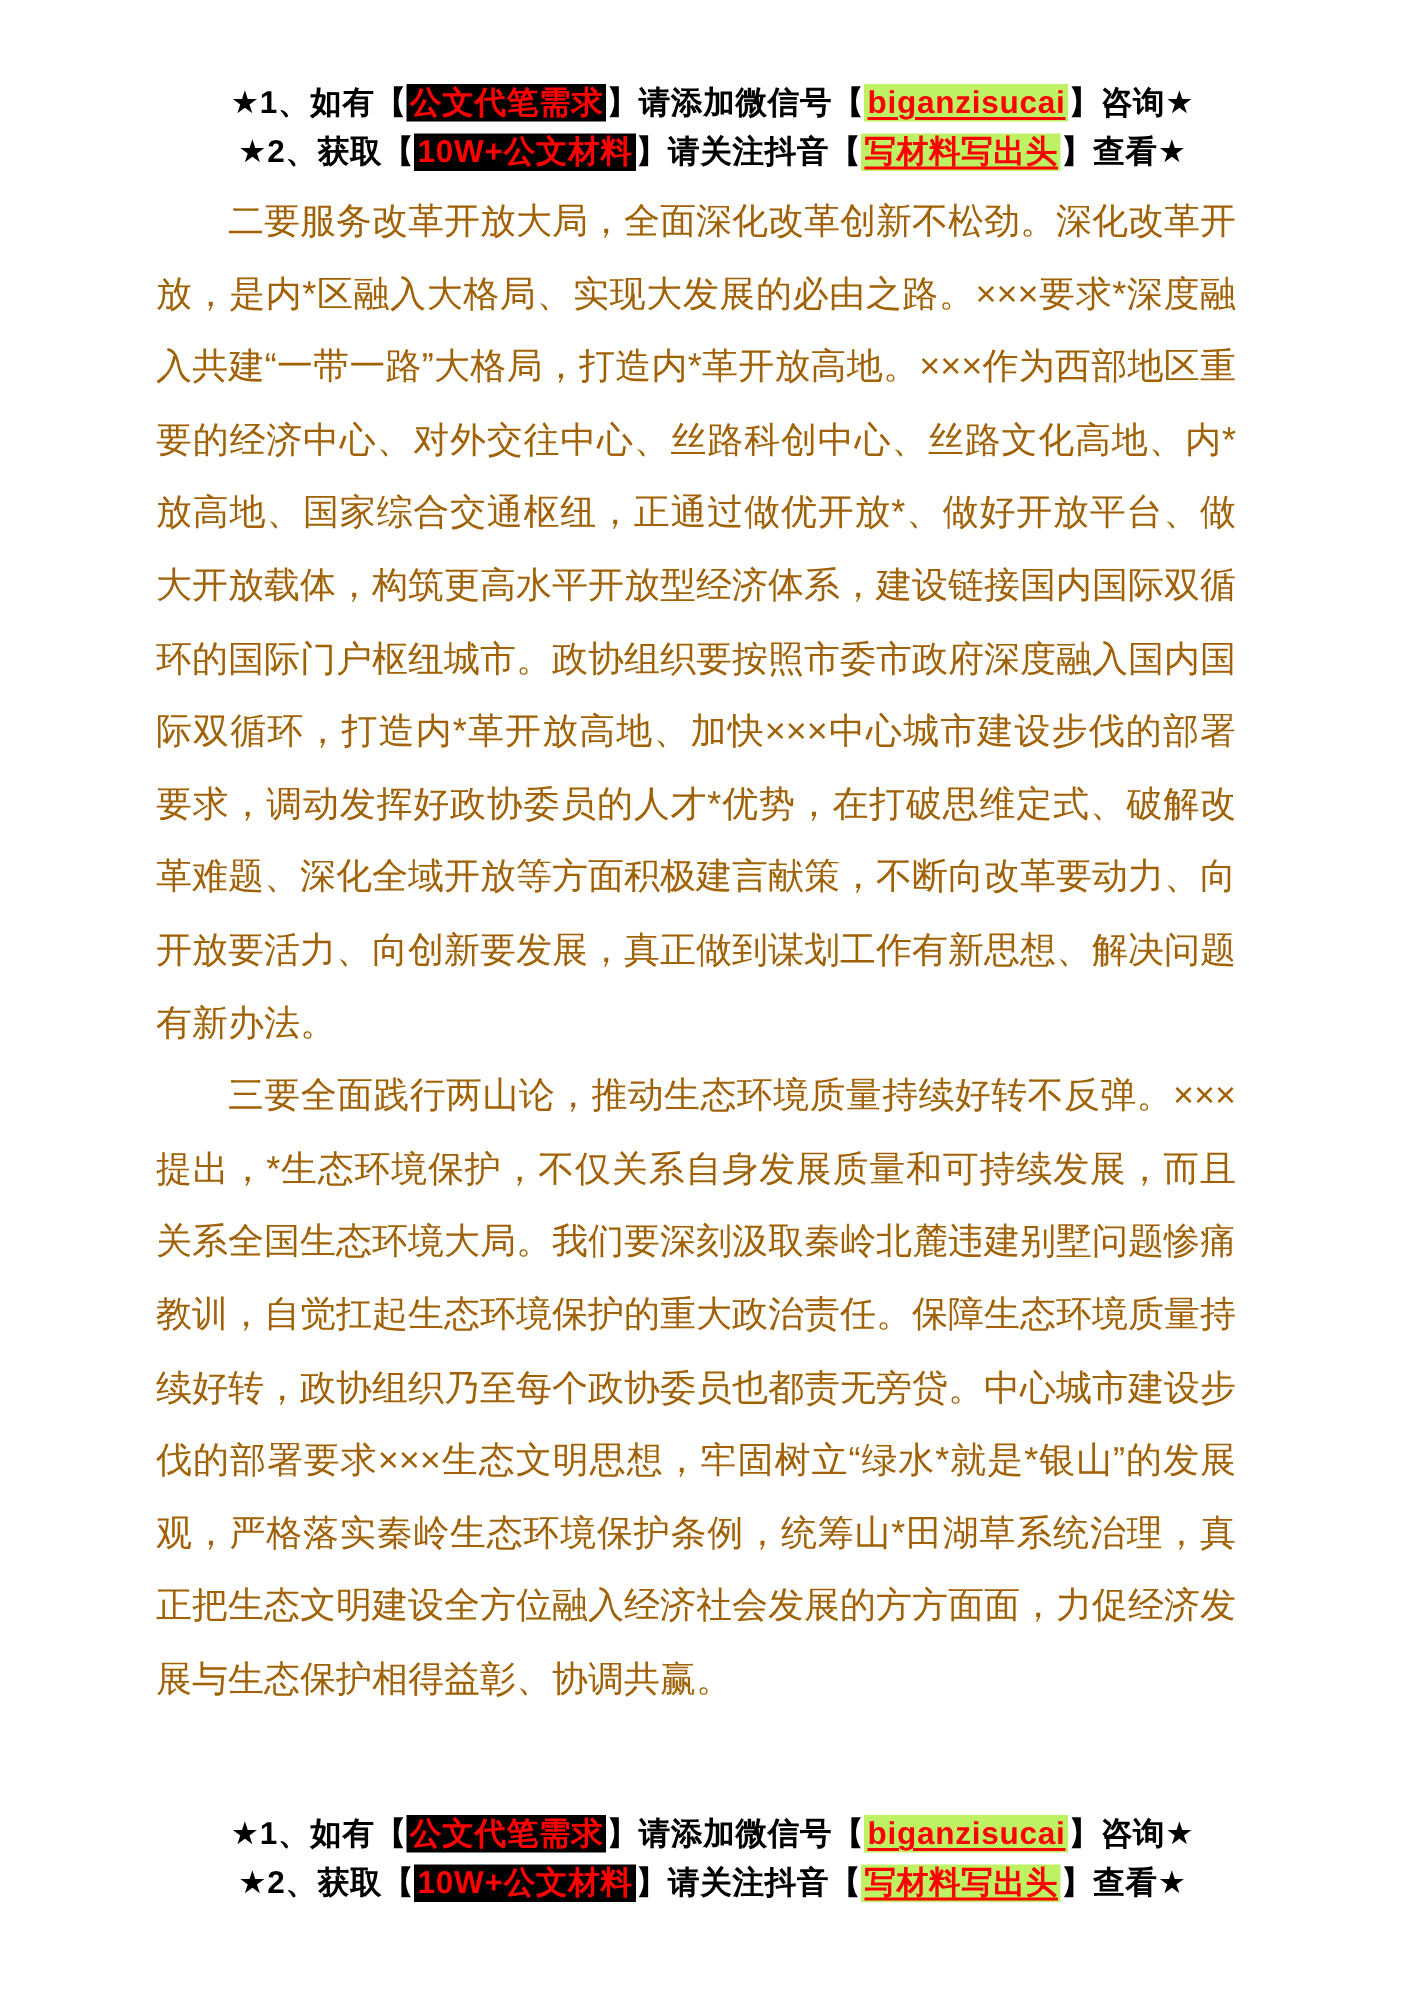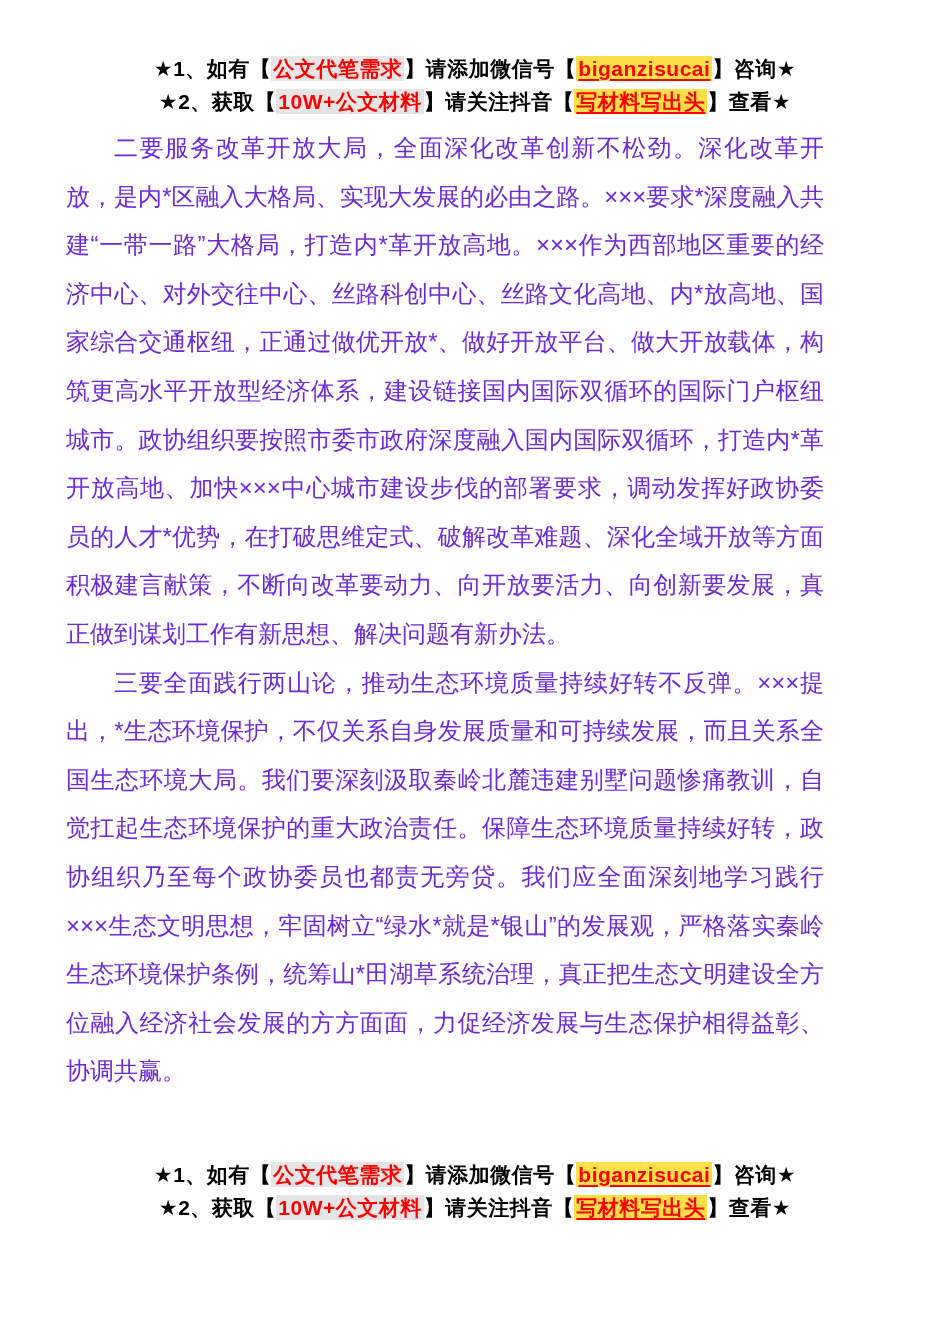--- a/index.html
+++ b/index.html
@@ -23,54 +23,54 @@
   #banner-top { padding-top: 52px; }
   #banner-bottom { margin-top: 62px; }
   .banner-line { display: block; }
   .seg { display: inline; }
   .seg-underline {
     text-decoration-thickness: 2px;
     text-underline-offset: 3px;
   }
   .seg-red-highlight {
     color: #ff0000;
-    background: #e5e5e5;
+    background: #000000;
     padding: 1px 2px;
   }
   .seg-red-highlight-underline {
     color: #ff0000;
-    background: #fde047;
+    background: #bef264;
     padding: 1px 2px;
     text-decoration: underline;
     text-decoration-thickness: 2px;
     text-underline-offset: 3px;
   }
   .doc-body {
-    margin: 6px 126px 0 66px;
+    margin: 6px 126px 0 104px;
     font-size: 24px;
     line-height: 48.6px;
     text-align: justify;
     text-justify: inter-ideograph;
-    color: #6d28d9;
+    color: #a16207;
   }
   .doc-body p {
     margin: 0;
     padding: 0;
     text-indent: 2em;
   }
 </style>
 </head>
 <body>
 
 <div class="page">
   <div class="banner" id="banner-top">
       <span class="banner-line"><span class="seg seg-plain">★1、如有【</span><span class="seg seg-red-highlight">公文代笔需求</span><span class="seg seg-plain">】请</span><span class="seg seg-underline">添加</span><span class="seg seg-plain">微信号【</span><span class="seg seg-red-highlight-underline">biganzisucai</span><span class="seg seg-plain">】咨询★</span></span>
       <span class="banner-line"><span class="seg seg-plain">★2、获取【</span><span class="seg seg-red-highlight">10W+公文材料</span><span class="seg seg-plain">】请</span><span class="seg seg-underline">关注</span><span class="seg seg-plain">抖音【</span><span class="seg seg-red-highlight-underline">写材料写出头</span><span class="seg seg-plain">】查看★</span></span>
     </div>
   <div class="doc-body" id="doc-body">
       <p>二要服务改革开放大局，全面深化改革创新不松劲。深化改革开放，是内*区融入大格局、实现大发展的必由之路。×××要求*深度融入共建“一带一路”大格局，打造内*革开放高地。×××作为西部地区重要的经济中心、对外交往中心、丝路科创中心、丝路文化高地、内*放高地、国家综合交通枢纽，正通过做优开放*、做好开放平台、做大开放载体，构筑更高水平开放型经济体系，建设链接国内国际双循环的国际门户枢纽城市。政协组织要按照市委市政府深度融入国内国际双循环，打造内*革开放高地、加快×××中心城市建设步伐的部署要求，调动发挥好政协委员的人才*优势，在打破思维定式、破解改革难题、深化全域开放等方面积极建言献策，不断向改革要动力、向开放要活力、向创新要发展，真正做到谋划工作有新思想、解决问题有新办法。</p>
-      <p>三要全面践行两山论，推动生态环境质量持续好转不反弹。×××提出，*生态环境保护，不仅关系自身发展质量和可持续发展，而且关系全国生态环境大局。我们要深刻汲取秦岭北麓违建别墅问题惨痛教训，自觉扛起生态环境保护的重大政治责任。保障生态环境质量持续好转，政协组织乃至每个政协委员也都责无旁贷。我们应全面深刻地学习践行×××生态文明思想，牢固树立“绿水*就是*银山”的发展观，严格落实秦岭生态环境保护条例，统筹山*田湖草系统治理，真正把生态文明建设全方位融入经济社会发展的方方面面，力促经济发展与生态保护相得益彰、协调共赢。</p>
+      <p>三要全面践行两山论，推动生态环境质量持续好转不反弹。×××提出，*生态环境保护，不仅关系自身发展质量和可持续发展，而且关系全国生态环境大局。我们要深刻汲取秦岭北麓违建别墅问题惨痛教训，自觉扛起生态环境保护的重大政治责任。保障生态环境质量持续好转，政协组织乃至每个政协委员也都责无旁贷。中心城市建设步伐的部署要求×××生态文明思想，牢固树立“绿水*就是*银山”的发展观，严格落实秦岭生态环境保护条例，统筹山*田湖草系统治理，真正把生态文明建设全方位融入经济社会发展的方方面面，力促经济发展与生态保护相得益彰、协调共赢。</p>
     </div>
   <div class="banner" id="banner-bottom">
       <span class="banner-line"><span class="seg seg-plain">★1、如有【</span><span class="seg seg-red-highlight">公文代笔需求</span><span class="seg seg-plain">】请</span><span class="seg seg-underline">添加</span><span class="seg seg-plain">微信号【</span><span class="seg seg-red-highlight-underline">biganzisucai</span><span class="seg seg-plain">】咨询★</span></span>
       <span class="banner-line"><span class="seg seg-plain">★2、获取【</span><span class="seg seg-red-highlight">10W+公文材料</span><span class="seg seg-plain">】请</span><span class="seg seg-underline">关注</span><span class="seg seg-plain">抖音【</span><span class="seg seg-red-highlight-underline">写材料写出头</span><span class="seg seg-plain">】查看★</span></span>
     </div>
 </div>
 
 </body></html>

